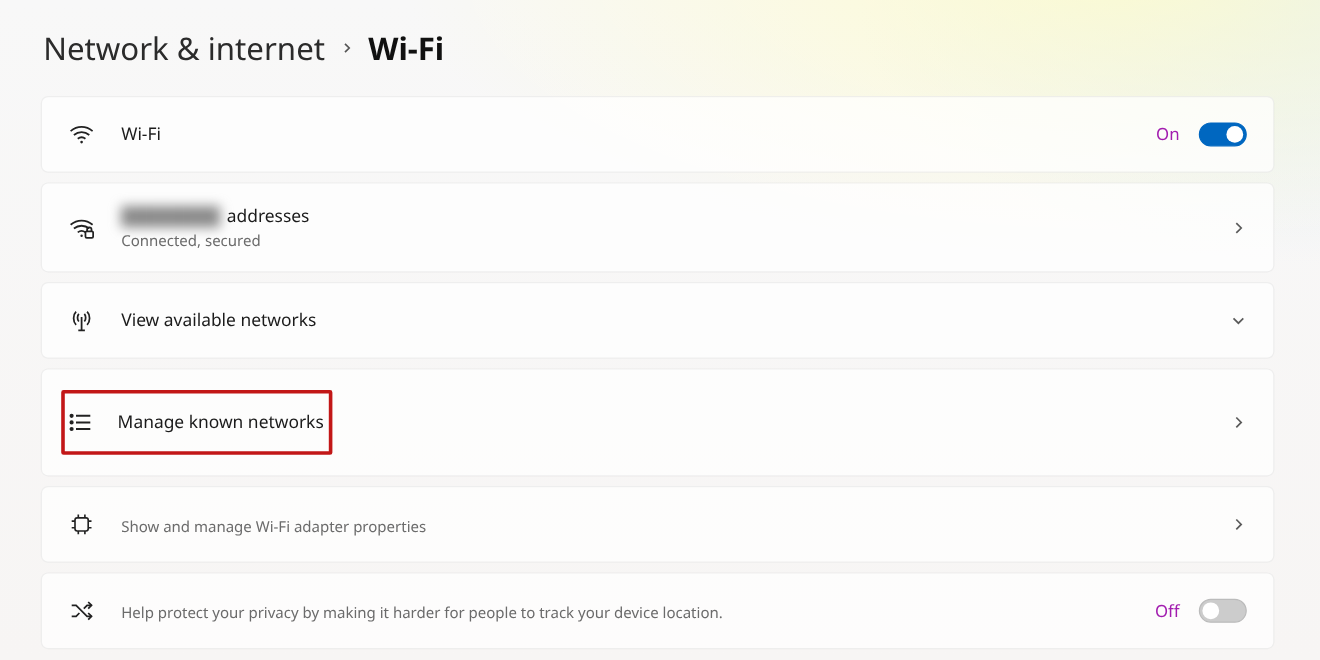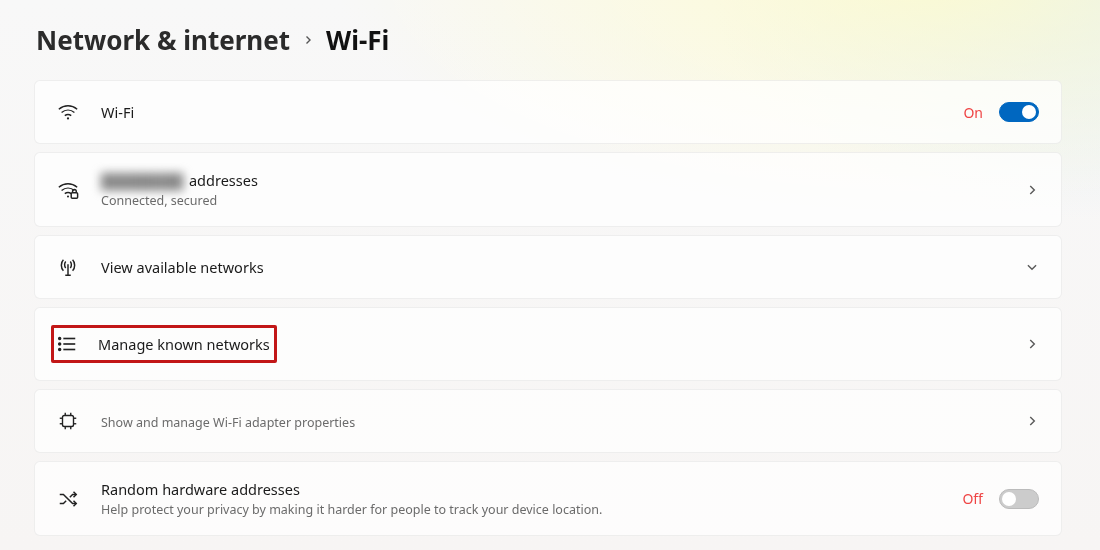--- a/index.html
+++ b/index.html
@@ -15,21 +15,21 @@
   }
 
   .breadcrumb {
     display: flex;
     align-items: center;
     gap: 12px;
     font-size: 26px;
     margin-bottom: 22px;
     padding-left: 2px;
   }
-  .breadcrumb .parent { font-weight: 700; color: #2b2b2b; }
+  .breadcrumb .parent { font-weight: 400; color: #2b2b2b; }
   .breadcrumb .sep { color: #555; font-size: 22px; }
   .breadcrumb .current { font-weight: 700; color: #111; }
 
   .panel { display: flex; flex-direction: column; gap: 8px; }
 
   .row {
     background: rgba(255,255,255,0.72);
     border: 1px solid rgba(0,0,0,0.06);
     border-radius: 6px;
     padding: 17px 22px 17px 22px;
@@ -42,42 +42,42 @@
     width: 22px; height: 22px;
     display: flex; align-items: center; justify-content: center;
     color: #222;
     flex: none;
   }
   .row .labels { flex: 1 1 auto; display: flex; flex-direction: column; }
   .row .title { font-size: 14.5px; color: #1b1b1b; }
   .row .sub { font-size: 12.5px; color: #6b6b6b; margin-top: 2px; }
   .row .blur { filter: blur(5px); color:#888; display:inline-block; padding-right:2px;}
   .row .trail { display:flex; align-items:center; gap:16px; }
-  .state-label { font-size: 14px; color:#ef4444; }
+  .state-label { font-size: 14px; color:#a21caf; }
 
   .chev { width: 14px; height: 14px; color:#5a5a5a; flex:none; }
 
   .toggle {
     width: 40px; height: 20px; border-radius: 999px; position: relative;
     background:#ccc; border:1px solid #bbb; flex:none;
   }
   .toggle .knob {
     position:absolute; top:2px; left:2px; width:14px; height:14px;
     background:#fff; border-radius:50%;
   }
   .toggle.on { background:#0067c0; border-color:#0067c0; }
   .toggle.on .knob { left:auto; right:2px; }
 
   .highlighted-box {
     border: 3px solid #c21717;
     border-radius: 2px;
     padding: 0 4px 0 2px;
     margin-left: -6px;
     display: flex; align-items:center; gap:20px;
-    height: 38px;
+    height: 54px;
   }
 
   svg { display:block; }
 </style>
 </head>
 <body>
 
 <div class="breadcrumb">
   <span class="parent">Network &amp; internet</span>
   <span class="sep">
@@ -216,21 +216,20 @@
     <span class="icon">
       <svg width="22" height="22" viewBox="0 0 24 24" fill="none" stroke="currentColor" stroke-width="1.6">
         <path d="M3 7h4l10 10h4"></path>
           <polyline points="18 14 21 17 18 20"></polyline>
         <path d="M3 17h4l3-3"></path>
           <path d="M14 10l3-3h4"></path>
           <polyline points="18 4 21 7 18 10"></polyline>
       </svg>
     </span>
     <div class="labels">
-      <span class="title">Random hardware addresses</span>
       <span class="sub">Help protect your privacy by making it harder for people to track your device location.</span>
     </div>
     <div class="trail">
       <span class="state-label">Off</span>
       <div class="toggle">
           <div class="knob"></div>
         </div>
     </div>
   </div>
 

